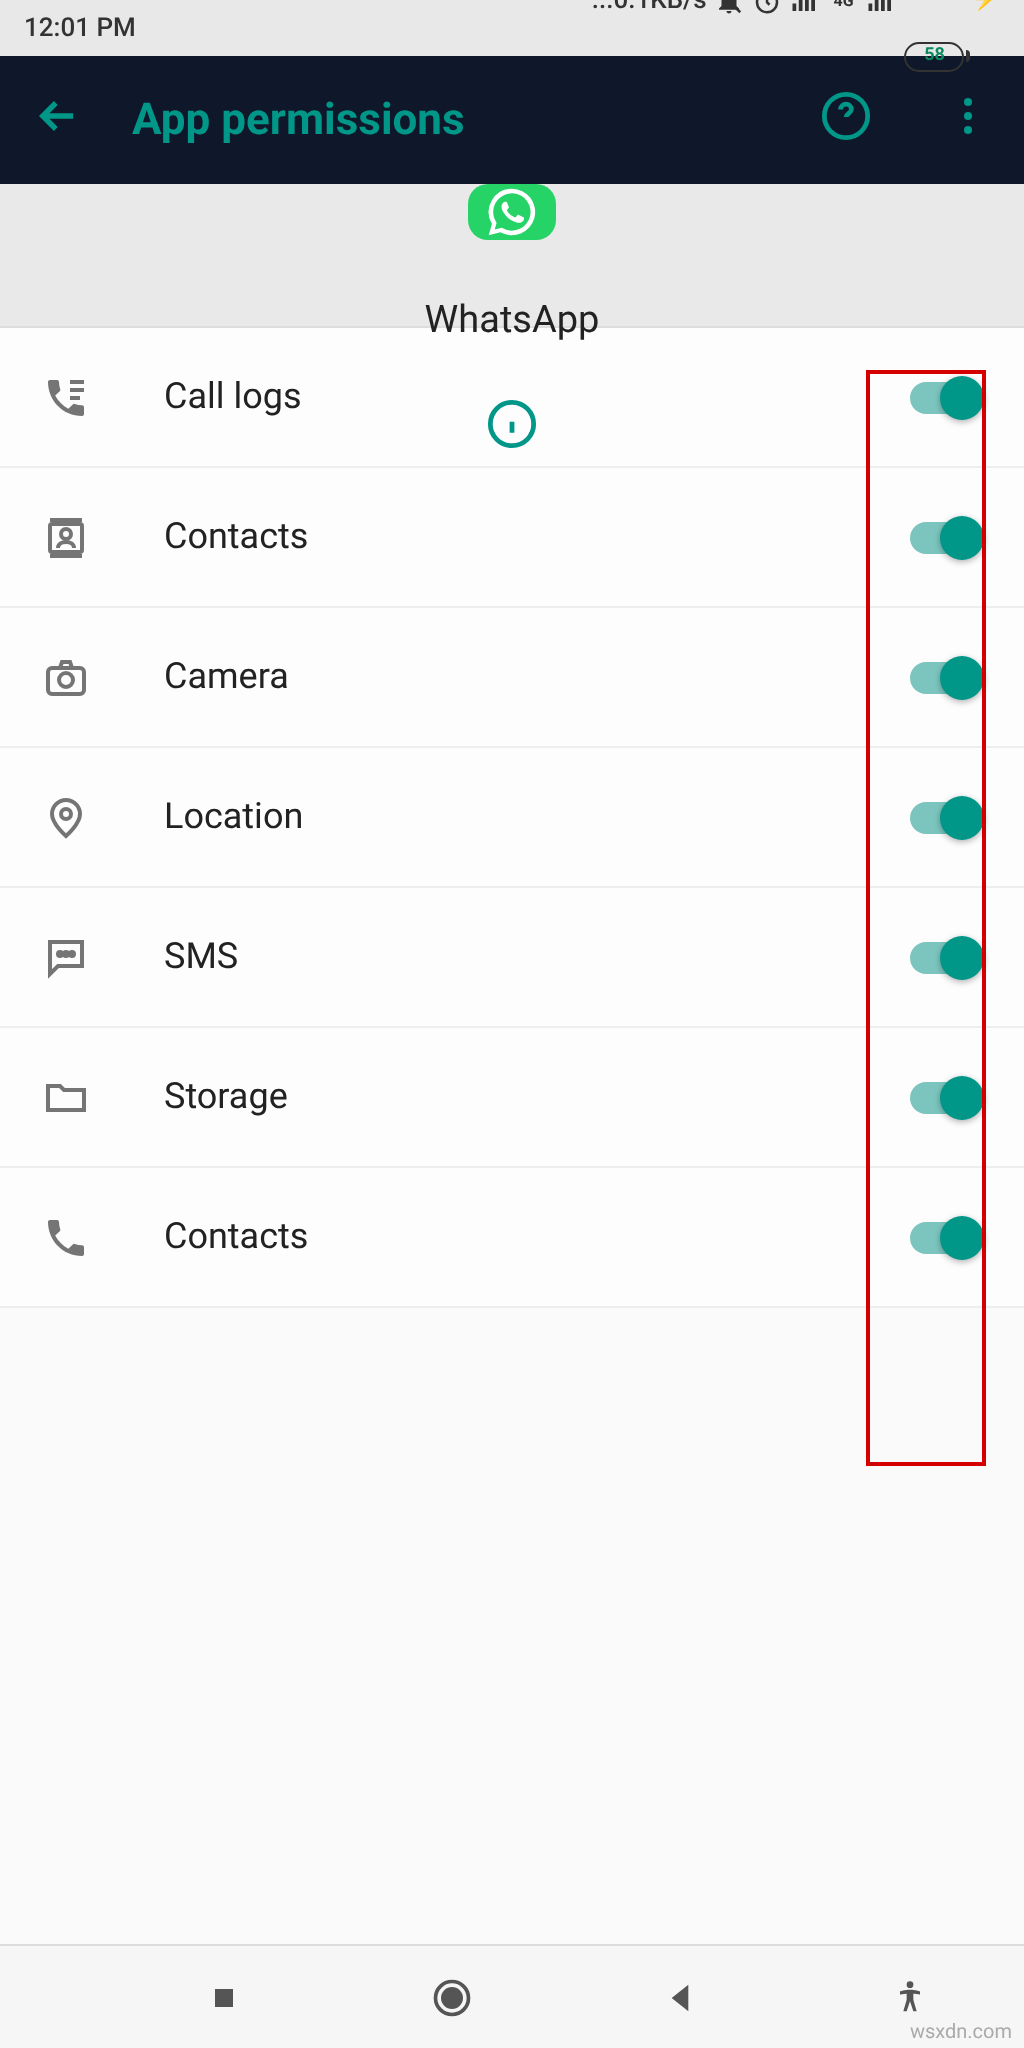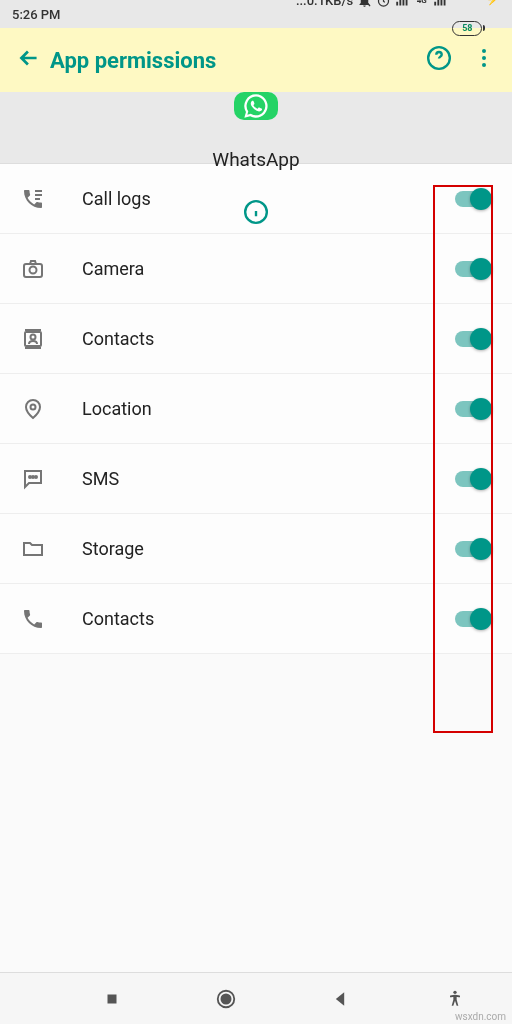--- a/index.html
+++ b/index.html
@@ -43,25 +43,25 @@
       content: '';
       position: absolute;
       right: -4px;
       width: 2px;
       height: 6px;
       background: #333;
       border-radius: 0 2px 2px 0;
     }
     .app-bar {
       height: 64px;
-      background: #fef9c3;
+      background: #0f172a;
       display: flex;
       align-items: center;
       padding: 0 16px;
-      gap: 8px;
+      gap: 24px;
     }
     .app-bar-title {
       flex: 1;
       font-size: 22px;
       font-weight: 700;
       color: #009688;
     }
     .app-bar svg { color: #009688; }
     .app-row {
       height: 72px;
@@ -172,21 +172,21 @@
       font-size: 10px;
       color: #aaa;
     }
     .spacer { flex: 0; width: 2px; }
   </style>
 </head>
 <body>
 
 <div class="status-bar">
   <div class="status-left">
-    <span>5:26 PM</span>
+    <span>12:01 PM</span>
   </div>
   <div class="status-right">
     <span>...<span>0.1KB/s</span></span>
     <span class="ico">
       <svg viewBox="0 0 24 24" width="15" height="15" fill="#333">
           <path d="M12 22c1.1 0 2-.9 2-2h-4c0 1.1.9 2 2 2zm6-6v-5c0-3.07-1.64-5.64-4.5-6.32V4c0-.83-.67-1.5-1.5-1.5s-1.5.67-1.5 1.5v.68C7.63 5.36 6 7.92 6 11v5l-2 2v1h16v-1l-2-2z"></path>
           <line x1="3" y1="3" x2="21" y2="21" stroke="#333" stroke-width="2"></line>
         </svg>
     </span>
     <span class="ico">
@@ -267,41 +267,41 @@
     <span class="perm-label">Call logs</span>
     <span class="toggle">
         <span class="toggle-track"></span>
         <span class="toggle-thumb"></span>
       </span>
   </div>
 
   <div class="perm-row">
     <span class="perm-icon">
       <svg viewBox="0 0 24 24" width="24" height="24" fill="none" stroke="currentColor" stroke-width="2">
+          <rect x="4" y="5" width="16" height="14" rx="1"></rect>
+          <circle cx="12" cy="10" r="2.5"></circle>
+          <path d="M8 17c0-2 2-3 4-3s4 1 4 3M4 3h16M4 21h16"></path>
+        </svg>
+    </span>
+    <span class="perm-label">Contacts</span>
+    <span class="toggle">
+        <span class="toggle-track"></span>
+        <span class="toggle-thumb"></span>
+      </span>
+  </div>
+
+  <div class="perm-row">
+    <span class="perm-icon">
+      <svg viewBox="0 0 24 24" width="24" height="24" fill="none" stroke="currentColor" stroke-width="2">
           <rect x="3" y="7" width="18" height="13" rx="2"></rect>
           <circle cx="12" cy="13" r="3.5"></circle>
           <path d="M9 7l1-3h4l1 3"></path>
         </svg>
     </span>
     <span class="perm-label">Camera</span>
-    <span class="toggle">
-        <span class="toggle-track"></span>
-        <span class="toggle-thumb"></span>
-      </span>
-  </div>
-
-  <div class="perm-row">
-    <span class="perm-icon">
-      <svg viewBox="0 0 24 24" width="24" height="24" fill="none" stroke="currentColor" stroke-width="2">
-          <rect x="4" y="5" width="16" height="14" rx="1"></rect>
-          <circle cx="12" cy="10" r="2.5"></circle>
-          <path d="M8 17c0-2 2-3 4-3s4 1 4 3M4 3h16M4 21h16"></path>
-        </svg>
-    </span>
-    <span class="perm-label">Contacts</span>
     <span class="toggle">
         <span class="toggle-track"></span>
         <span class="toggle-thumb"></span>
       </span>
   </div>
 
   <div class="perm-row">
     <span class="perm-icon">
       <svg viewBox="0 0 24 24" width="24" height="24" fill="none" stroke="currentColor" stroke-width="2">
           <path d="M12 21s-7-6-7-11a7 7 0 0114 0c0 5-7 11-7 11z"></path>

